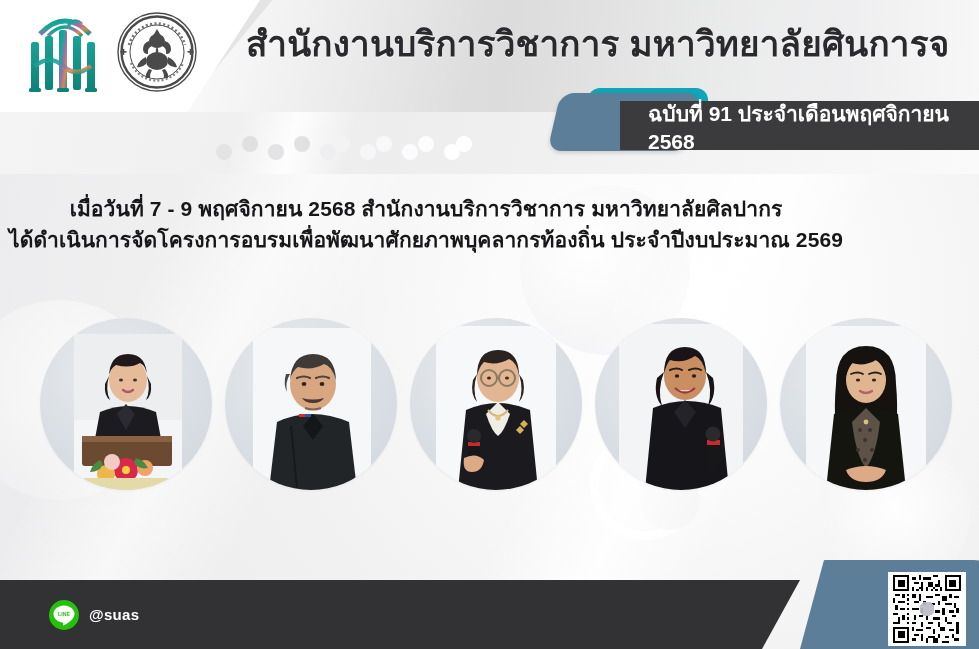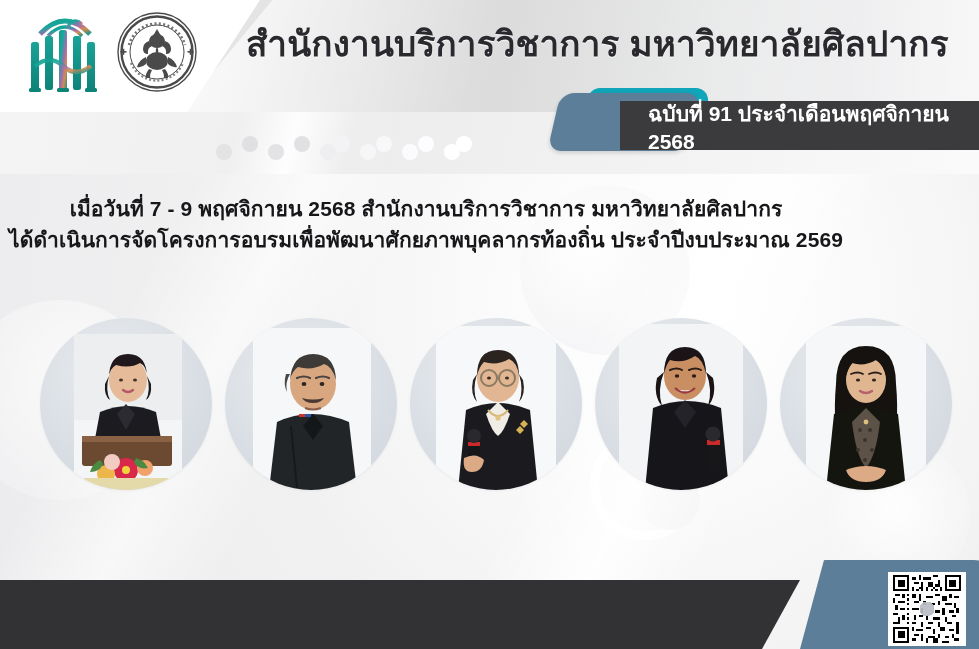--- a/index.html
+++ b/index.html
@@ -245,21 +245,21 @@
 
         <g fill="none" stroke="#5a5a5a" stroke-width="2.6" stroke-dasharray="2 2.4" opacity=".85">
           <path d="M13 34 A29 29 0 0 1 69 34"></path>
         </g>
         <g fill="none" stroke="#5a5a5a" stroke-width="2.2" stroke-dasharray="2 2.2" opacity=".75">
           <path d="M15 52 A28 28 0 0 0 67 52"></path>
         </g>
       </svg>
     </div>
 
-    <div class="header-title">สำนักงานบริการวิชาการ มหาวิทยาลัยศิลปากร</div>
+    <div class="header-title">สำนักงานบริการวิชาการ มหาวิทยาลัยศินการจ</div>
   </div>
 
   <div class="subband">
     <div class="subband-slash"></div>
   </div>
   <div class="dots">
     <div class="dot" style="left:0px;  top:14px; background:#e3e3e5;"></div>
     <div class="dot" style="left:26px; top:6px;  background:#e0e0e2;"></div>
     <div class="dot" style="left:52px; top:14px; background:#e3e3e5;"></div>
     <div class="dot" style="left:78px; top:6px;  background:#e1e1e3;"></div>
@@ -430,20 +430,28 @@
   </div>
 
   <div class="qr-panel"></div>
   <div class="footer"></div>
 
   <div class="footer-items">
 
 
 
 
+    <div class="fitem f-line">
+      <svg class="ficon" viewBox="0 0 32 32">
+        <circle cx="16" cy="16" r="15" fill="#25c20b"></circle>
+        <path d="M16 6.5c-5.8 0-10.5 3.8-10.5 8.5 0 4.2 3.7 7.7 8.7 8.4.34.07.8.22.92.5.1.26.07.66.03.92l-.15.9c-.04.26-.2 1.04.92.57 1.12-.47 6.05-3.57 8.26-6.11 1.52-1.67 2.32-3.36 2.32-5.18 0-4.7-4.7-8.5-10.5-8.5z" fill="#ffffff"></path>
+        <text x="16" y="17.2" text-anchor="middle" font-family="Liberation Sans, sans-serif" font-size="5.2" font-weight="bold" fill="#25c20b">LINE</text>
+      </svg>
+      <span class="fitem-label">@suas</span>
+    </div>
   </div>
 
   <div class="qr">
     <svg viewBox="0 0 29 29" shape-rendering="crispEdges">
       <rect width="29" height="29" fill="#ffffff"></rect>
       <g fill="#000000">
 
         <rect x="0" y="0" width="7" height="1"></rect>
           <rect x="0" y="6" width="7" height="1"></rect>
         <rect x="0" y="0" width="1" height="7"></rect>

